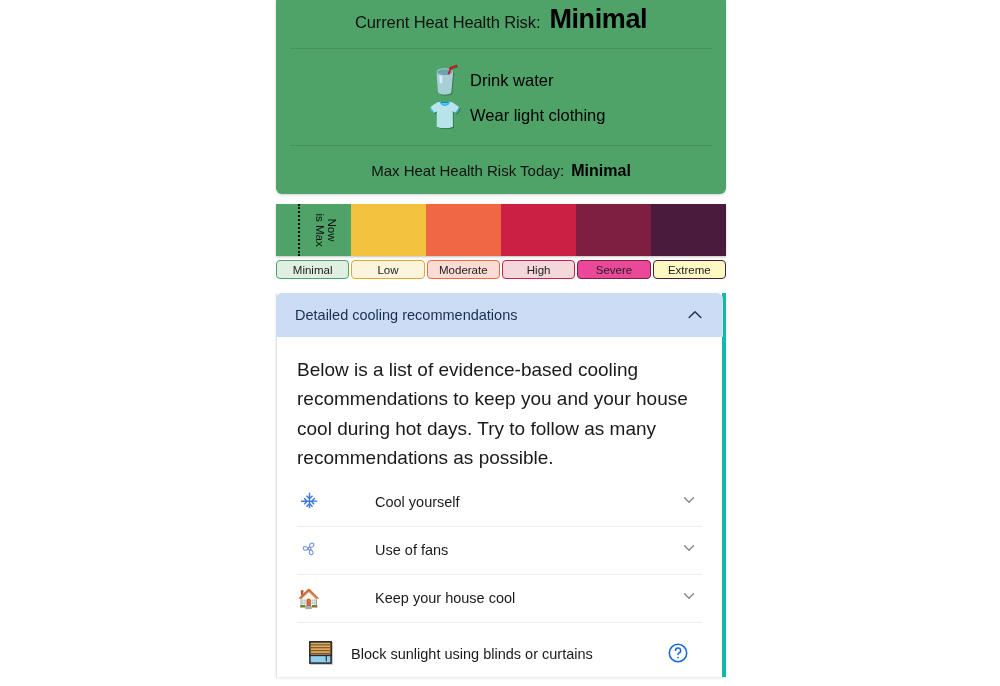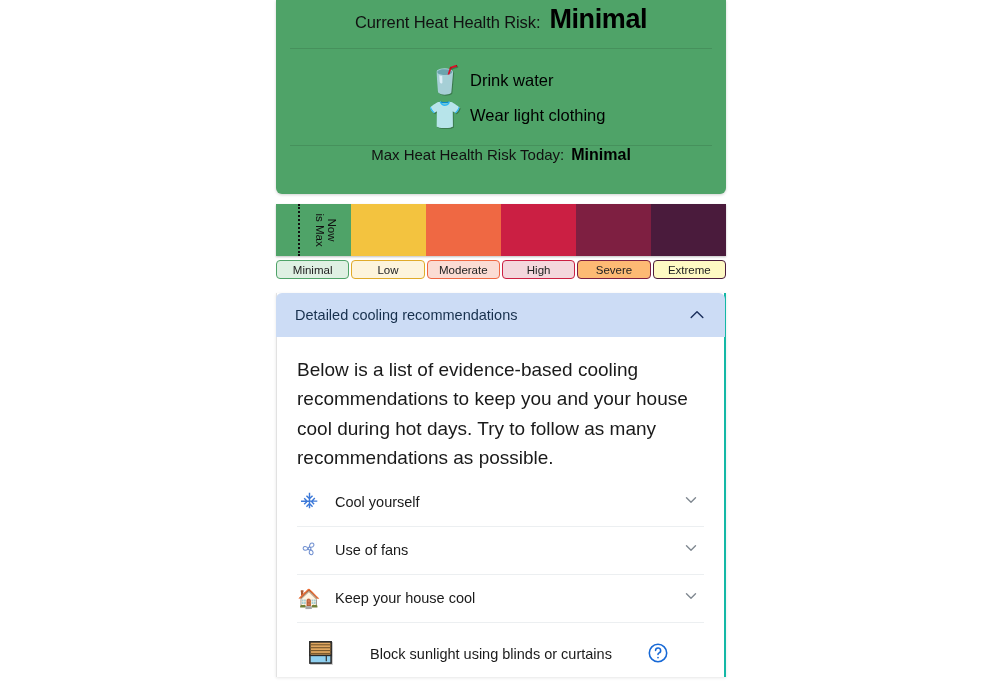--- a/index.html
+++ b/index.html
@@ -83,20 +83,21 @@
   .risk-max {
     display: flex;
     align-items: baseline;
     justify-content: center;
     gap: 7px;
     height: 48px;
   }
   .risk-max-label {
     font-size: 15px;
     color: #111111;
+    margin-top: 16px;
   }
   .risk-max-value {
     font-size: 16px;
     font-weight: 700;
     color: #000000;
   }
 
   
   .scale-wrap {
     margin-top: 10px;
@@ -156,21 +157,21 @@
     font-size: 11.5px;
     color: #222222;
   }
 
   
   .detail-card {
     margin-top: 14px;
     width: 450px;
     background: #ffffff;
     border-left: 1px solid #e2e2e2;
-    border-right: 2px solid #14b8a6;
+    border-right: 4px solid #14b8a6;
     box-shadow: 0 1px 3px rgba(0,0,0,0.10);
   }
   .detail-header {
     background: #ccdcf5;
     border-radius: 6px 6px 0 0;
     height: 44px;
     display: flex;
     align-items: center;
     justify-content: space-between;
     padding: 0 18px 0 19px;
@@ -207,34 +208,34 @@
   .acc-icon {
     width: 24px;
     text-align: center;
     font-size: 17px;
     line-height: 1;
   }
   .acc-label {
     flex: 1;
     font-size: 14.5px;
     color: #1a1a1a;
+    margin-left: 40px;
   }
   .acc-chev {
     width: 18px;
     height: 18px;
     opacity: 0.75;
   }
 
   .rec-row {
     display: flex;
     align-items: center;
-    gap: 6px;
+    gap: 16px;
     padding: 6px 4px 6px 8px;
     min-height: 44px;
-    text-align: center;
   }
   .rec-emoji {
     font-size: 25px;
     line-height: 1;
     width: 30px;
     text-align: center;
     flex: 0 0 30px;
     filter: drop-shadow(1px 1px 0 rgba(0,0,0,0.22));
   }
   .rec-text {
@@ -300,21 +301,21 @@
         <div class="scale-seg" style="background:#cb1f43"></div>
         <div class="scale-seg" style="background:#7e1f41"></div>
         <div class="scale-seg" style="background:#4a1b3c"></div>
       </div>
 
       <div class="scale-labels">
         <div class="scale-chip" style="background:#dff0e3;border-color:#4fa368">Minimal</div>
         <div class="scale-chip" style="background:#fdf4dc;border-color:#e0aa2a">Low</div>
         <div class="scale-chip" style="background:#fbdcd4;border-color:#ef6843">Moderate</div>
         <div class="scale-chip" style="background:#f4d7dd;border-color:#cb1f43">High</div>
-        <div class="scale-chip" style="background:#fdba74;border-color:#7e1f41">Severe</div>
+        <div class="scale-chip" style="background:#ec4899;border-color:#7e1f41">Severe</div>
         <div class="scale-chip" style="background:#fef9c3;border-color:#4a1b3c">Extreme</div>
       </div>
     </div>
 
     <div class="detail-card">
 
       <div class="detail-header">
         <span class="detail-header-title">Detailed cooling recommendations</span>
         <span>
           <svg class="chev" viewBox="0 0 24 24" fill="none" stroke="#1b2f5c" stroke-width="1.7" stroke-linecap="round" stroke-linejoin="round">

